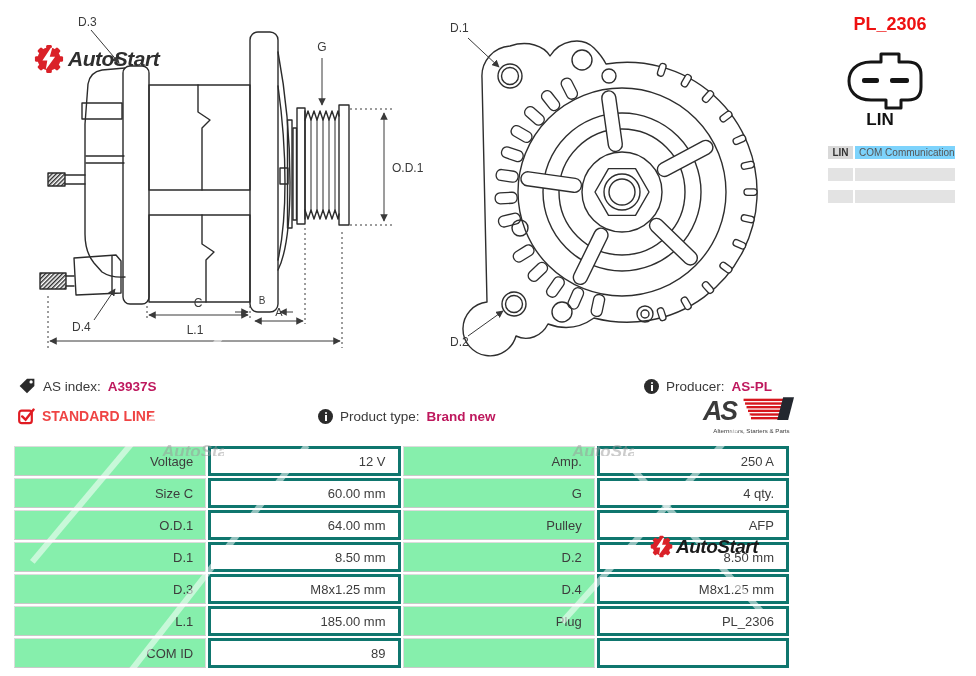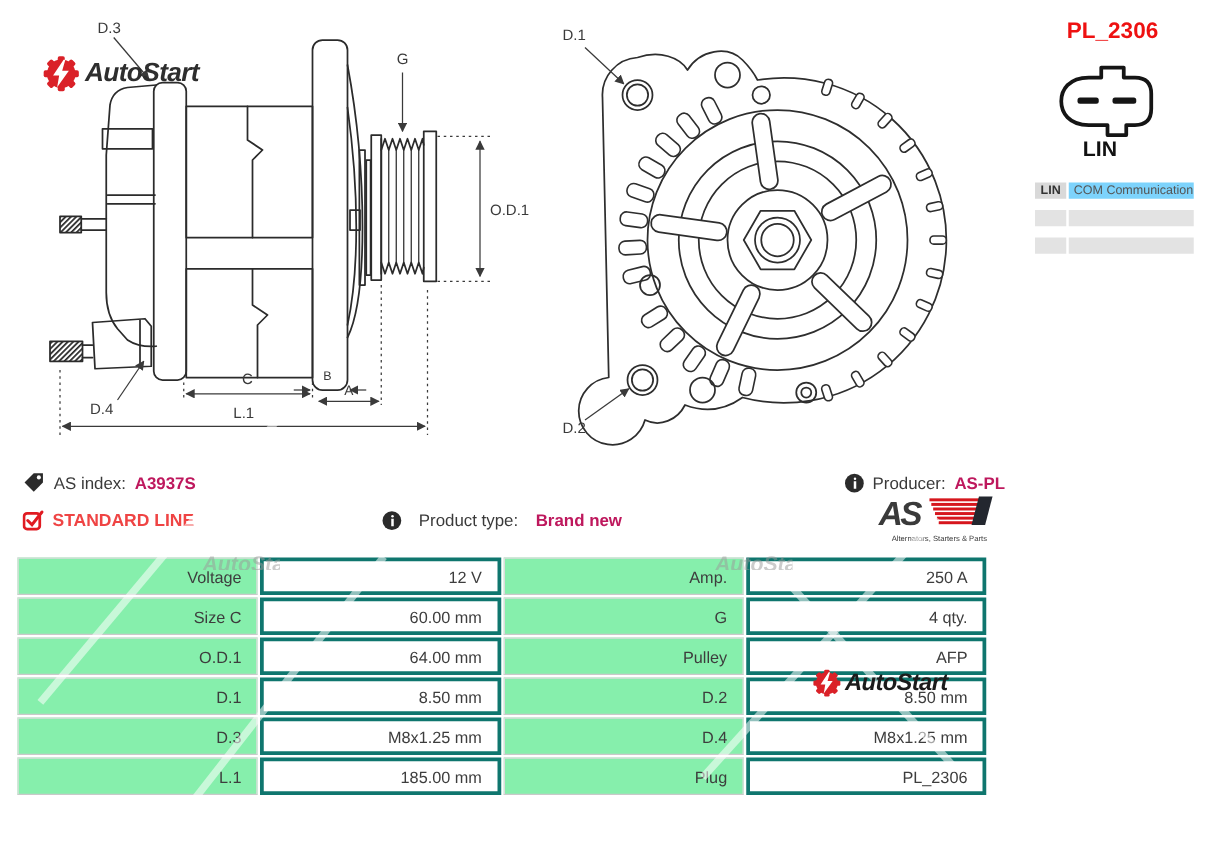--- a/index.html
+++ b/index.html
@@ -245,34 +245,34 @@
   </div>
 
   <div class="info-item" style="left:18px;top:377px;align-items:center;">
     <svg width="18" height="18" viewBox="0 0 22 22">
       <path d="M2 11 L11 2 H20 V11 L11 20 Z" fill="#2b2b2b"></path>
         <circle cx="16" cy="6" r="2" fill="#fff"></circle>
     </svg>
     <span>AS index:</span>
     <b>A3937S</b>
   </div>
-  <div class="info-item" style="left:676px;top:377px;justify-content:flex-end;">
+  <div class="info-item" style="left:644px;top:377px;justify-content:flex-end;">
     <span class="i-icon"></span>
     <span>Producer:</span>
     <b>AS-PL</b>
   </div>
 
   <div class="info-item" style="left:18px;top:407px;">
     <svg width="17" height="17" viewBox="0 0 17 17">
       <rect x="1.2" y="2.6" width="12.6" height="12.6" rx="2.5" fill="none" stroke="#e01b22" stroke-width="2.2"></rect>
       <path d="M 4.2 8.4 L 7.6 11.8 L 15.6 1.6" fill="none" stroke="#e01b22" stroke-width="2.4" stroke-linecap="round"></path>
     </svg>
     <span class="std-line">STANDARD LINE</span>
   </div>
-  <div class="info-item" style="left:306px;top:407px;gap:14px;">
+  <div class="info-item" style="left:318px;top:407px;">
     <span class="i-icon"></span>
     <span>Product type:</span>
     <b>Brand new</b>
   </div>
 
   <svg class="abs aspl-logo" width="95" height="42" viewBox="0 0 96 42">
     <text x="1" y="25" font-size="27" font-weight="900" font-style="italic" fill="#d6161d" letter-spacing="-2">AS</text>
     <g fill="#d6161d">
       <rect x="42" y="3.5" width="44" height="2.4"></rect>
       <rect x="43.5" y="7.2" width="42" height="2.4"></rect>
@@ -316,20 +316,26 @@
       <td class="val">M8x1.25 mm</td>
       <td class="lbl">D.4</td>
       <td class="val">M8x1.25 mm</td>
     </tr>
     <tr>
       <td class="lbl">L.1</td>
       <td class="val">185.00 mm</td>
       <td class="lbl">Plug</td>
       <td class="val">PL_2306</td>
     </tr>
+    <tr>
+      <td class="lbl">COM ID</td>
+      <td class="val">89</td>
+      <td class="lbl"></td>
+      <td class="val"></td>
+    </tr>
   </tbody>
     </table>
 
   <div class="wm-faint" style="left:162px;top:442px;">AutoStart</div>
   <div class="wm-faint" style="left:572px;top:442px;">AutoStart</div>
 
   <div class="abs wm-table">
     <svg width="23" height="23">
         <use href="#gearbolt"></use>
       </svg>

